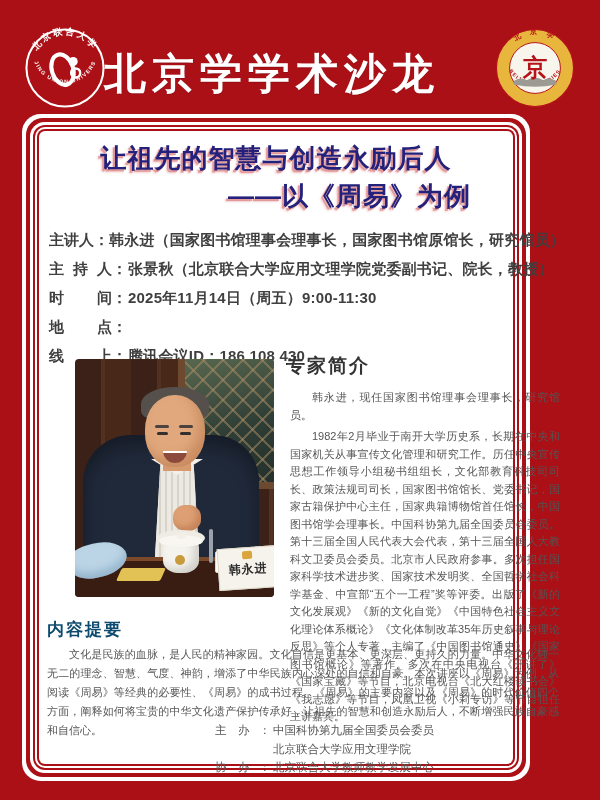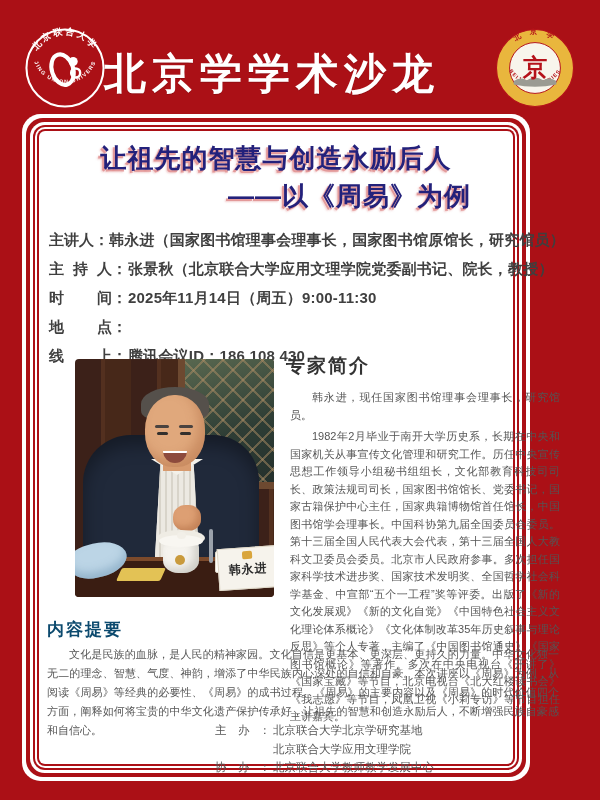--- a/index.html
+++ b/index.html
@@ -276,21 +276,21 @@
     <p>1982年2月毕业于南开大学历史系，长期在中央和国家机关从事宣传文化管理和研究工作。历任中央宣传思想工作领导小组秘书组组长，文化部教育科技司司长、政策法规司司长，国家图书馆馆长、党委书记，国家古籍保护中心主任，国家典籍博物馆首任馆长，中国图书馆学会理事长。中国科协第九届全国委员会委员。第十三届全国人民代表大会代表，第十三届全国人大教科文卫委员会委员。北京市人民政府参事。多次担任国家科学技术进步奖、国家技术发明奖、全国哲学社会科学基金、中宣部“五个一工程”奖等评委。出版了《新的文化发展观》《新的文化自觉》《中国特色社会主义文化理论体系概论》《文化体制改革35年历史叙事与理论反思》等个人专著，主编了《中国图书馆通史》《国家图书馆概论》等著作。多次在中央电视台《开讲了》《国家宝藏》等节目，北京电视台《北大红楼读书会》《我志愿》等节目，凤凰卫视《小莉专访》等节目担任主讲嘉宾。</p>
   </div>
 
   <div class="summary-heading">内容提要</div>
   <p class="summary-text">文化是民族的血脉，是人民的精神家园。文化自信是更基本、更深层、更持久的力量。中华文化独一无二的理念、智慧、气度、神韵，增添了中华民族内心深处的自信和自豪。本次讲座以《周易》为例，从阅读《周易》等经典的必要性、《周易》的成书过程、《周易》的主要内容以及《周易》的时代价值四个方面，阐释如何将宝贵的中华文化遗产保护传承好，让祖先的智慧和创造永励后人，不断增强民族自豪感和自信心。</p>
 
   <div class="orgs">
     <div class="orow">
       <span class="olabel">主　办</span>
         <span class="ocolon">：</span>
-        <span>北京联合大学北京学研究基地</span>
+        <span>中国科协第九届全国委员会委员</span>
     </div>
     <div class="orow">
       <span class="olabel"></span>
         <span class="ocolon"></span>
         <span>北京联合大学应用文理学院</span>
     </div>
     <div class="orow">
       <span class="olabel">协　办</span>
         <span class="ocolon">：</span>
         <span>北京联合大学教师教学发展中心</span>

